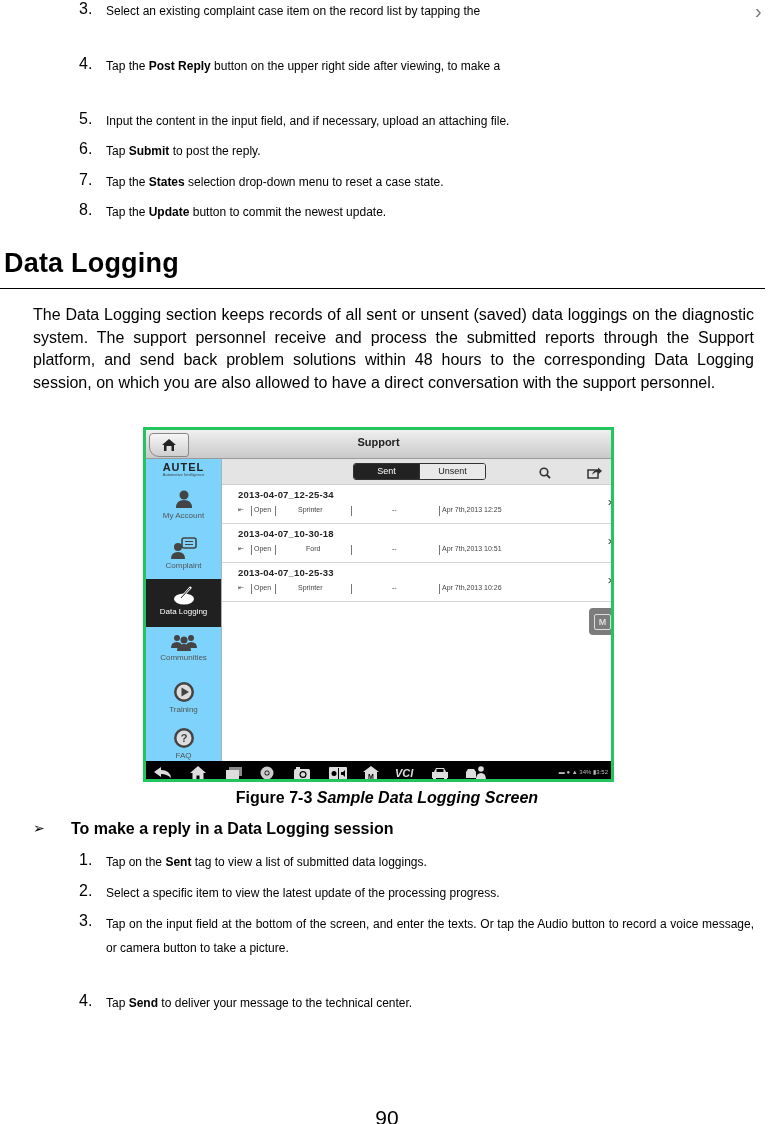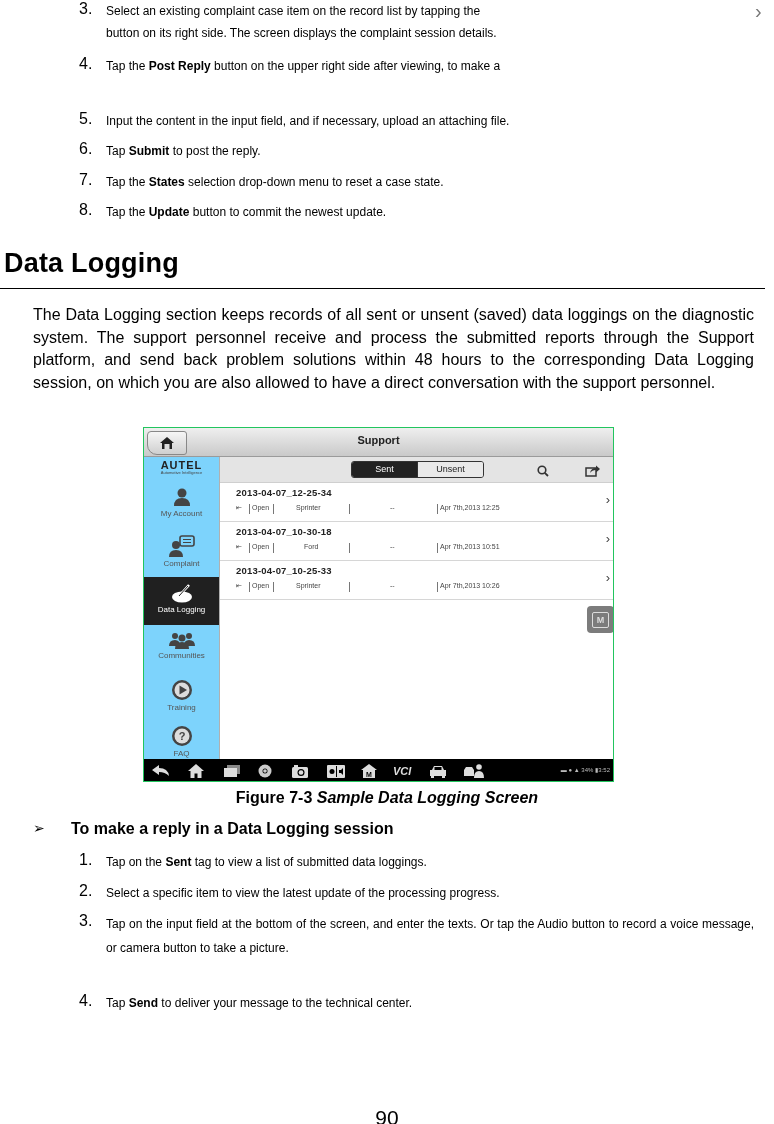--- a/index.html
+++ b/index.html
@@ -9,21 +9,21 @@
     }
     .num { position: absolute; left: 79px; font-size: 16px; }
     .para { position: absolute; left: 106px; width: 648px; font-size: 12px; line-height: 22px; text-align: justify; }
     .para b { font-weight: bold; }
 
     .h1 { position: absolute; left: 4px; top: 248px; font-size: 27px; font-weight: bold; letter-spacing: 0.2px; }
     .h1-rule { position: absolute; left: 0; top: 288px; width: 765px; height: 1px; background: #000; }
     .body-para { position: absolute; left: 33px; top: 304px; width: 721px; font-size: 16px; line-height: 22.5px; text-align: justify; }
 
     
-    .tablet { position: absolute; left: 143px; top: 427px; width: 471px; height: 355px; background: #fff; overflow: hidden; border: 1px solid #22c55e; box-sizing: border-box; }
+    .tablet { position: absolute; left: 143px; top: 427px; width: 471px; height: 355px; background: #fff; overflow: hidden; border: 3px solid #22c55e; box-sizing: border-box; }
     .t-title { position: absolute; left: 0; top: 0; width: 100%; height: 28px; background: linear-gradient(#efefef, #c9c9c9); border-bottom: 1px solid #9a9a9a; }
     .t-home { position: absolute; left: 3px; top: 3px; width: 38px; height: 22px; border: 1px solid #888; border-radius: 4px 3px 3px 10px; background: linear-gradient(#f6f6f6, #cfcfcf); display:flex; align-items:center; justify-content:center; }
     .t-title-text { position: absolute; left: 0; width: 100%; top: 6px; text-align: center; font-size: 11px; font-weight: bold; color: #222; }
     .t-side { position: absolute; left: 0; top: 29px; width: 75px; height: 302px; background: #7dd3fc; border-right: 1px solid #b0b0b0; }
     .t-logo { position: absolute; left: 0; top: 2px; width: 75px; text-align: center; }
     .t-logo .brand { font-size: 11px; font-weight: 900; letter-spacing: 1px; color: #222; }
     .t-logo .tag { font-size: 4px; color: #444; margin-top: -1px; }
     .t-nav { position: absolute; left: 0; width: 75px; height: 48px; text-align: center; color: #555; font-size: 8px; }
     .t-nav.active { background: #202020; color: #fff; }
     .t-nav svg { display:block; margin: 6px auto 2px auto; }
@@ -52,21 +52,20 @@
     .sub-head { position: absolute; left: 71px; top: 820px; font-size: 16px; font-weight: bold; }
     .page-num { position: absolute; left: 0; width: 774px; top: 1106px; text-align: center; font-size: 21px; }
     .edge-chev { position: absolute; left: 755px; top: 0px; font-size: 20px; color: #777; }
   </style>
 </head>
 <body>
 
 <span class="num" style="top:0px">3.</span>
 <div class="para" style="top:0px">
   <span>Select an existing complaint case item on the record list by tapping the</span><br>
-  <span>button on its right side. The screen displays the complaint session details.</span>
 </div>
 <span class="edge-chev">›</span>
 
 <span class="num" style="top:55px">4.</span>
 <div class="para" style="top:55px">
   <span>Tap the </span><b>Post Reply</b><span> button on the upper right side after viewing, to make a</span><br>
 </div>
 
 <span class="num" style="top:110px">5.</span>
 <div class="para" style="top:110px"><span>Input the content in the input field, and if necessary, upload an attaching file.</span></div>

